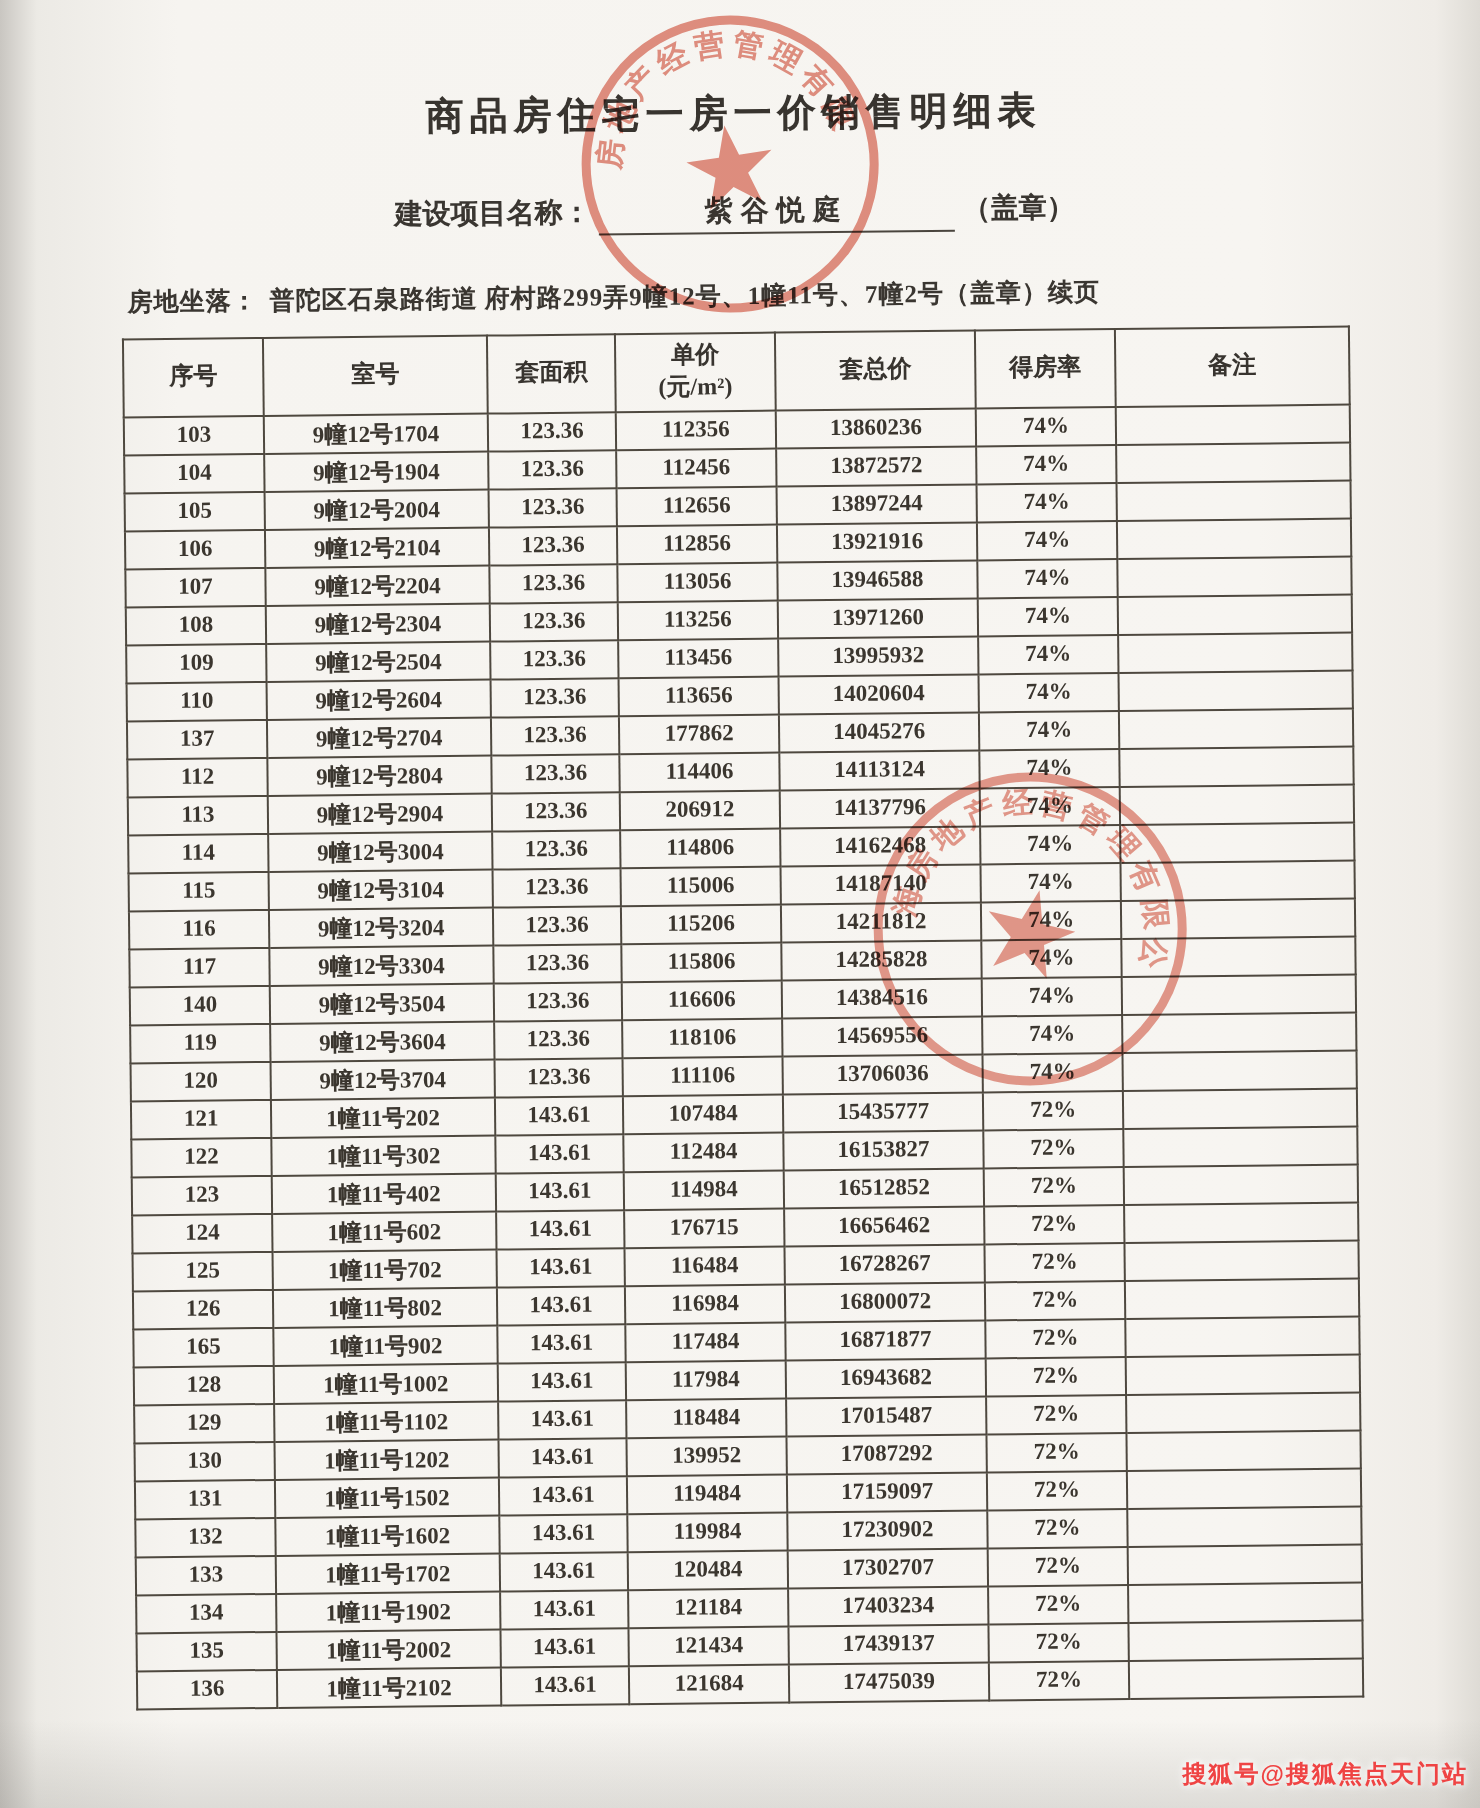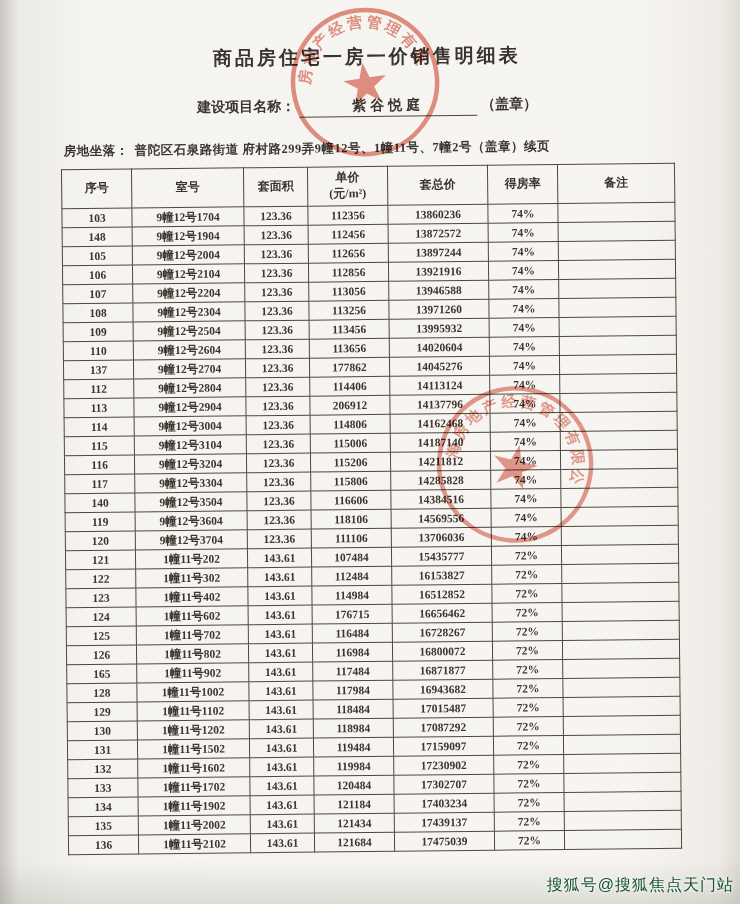--- a/index.html
+++ b/index.html
@@ -23,21 +23,21 @@
   .location-line .lbl{margin-right:6px;text-align:center;}
   table{position:absolute;top:166px;left:63px;width:613px;border-collapse:collapse;table-layout:fixed;}
   th,td{border:1px solid #4e483f;text-align:center;vertical-align:middle;overflow:hidden;}
   th{height:38px;font-size:12px;font-weight:bold;color:#38342f;white-space:pre-line;line-height:1.3;padding:0;}
   td{height:18px;font-size:11.5px;font-weight:bold;color:#3b362f;padding:0;white-space:nowrap;}
   .stamp{position:absolute;mix-blend-mode:multiply;pointer-events:none;}
   .stamp-top{left:286px;top:0px;transform:rotate(-8deg);}
   .stamp-mid{left:428px;top:380px;transform:rotate(14deg);}
   .watermark{position:absolute;right:6px;bottom:8px;
     font-family:"Liberation Sans","DejaVu Sans",sans-serif;
-    font-size:16px;font-weight:normal;color:#14532d;letter-spacing:1px;
+    font-size:12px;font-weight:bold;color:#ef4444;letter-spacing:1px;
     text-shadow:0 0 3px rgba(255,255,255,0.95), 0 0 6px rgba(255,255,255,0.8);}
 </style>
 </head>
 <body>
 
 <div class="sheet">
 
   <div class="title">商品房住宅一房一价销售明细表</div>
 
   <div class="project-line">
@@ -74,21 +74,21 @@
         <tr>
           <td>103</td>
           <td>9幢12号1704</td>
           <td>123.36</td>
           <td>112356</td>
           <td>13860236</td>
           <td>74%</td>
           <td></td>
         </tr>
         <tr>
-          <td>148</td>
+          <td>104</td>
           <td>9幢12号1904</td>
           <td>123.36</td>
           <td>112456</td>
           <td>13872572</td>
           <td>74%</td>
           <td></td>
         </tr>
         <tr>
           <td>105</td>
           <td>9幢12号2004</td>
@@ -311,21 +311,21 @@
           <td>143.61</td>
           <td>118484</td>
           <td>17015487</td>
           <td>72%</td>
           <td></td>
         </tr>
         <tr>
           <td>130</td>
           <td>1幢11号1202</td>
           <td>143.61</td>
-          <td>118984</td>
+          <td>139952</td>
           <td>17087292</td>
           <td>72%</td>
           <td></td>
         </tr>
         <tr>
           <td>131</td>
           <td>1幢11号1502</td>
           <td>143.61</td>
           <td>119484</td>
           <td>17159097</td>

